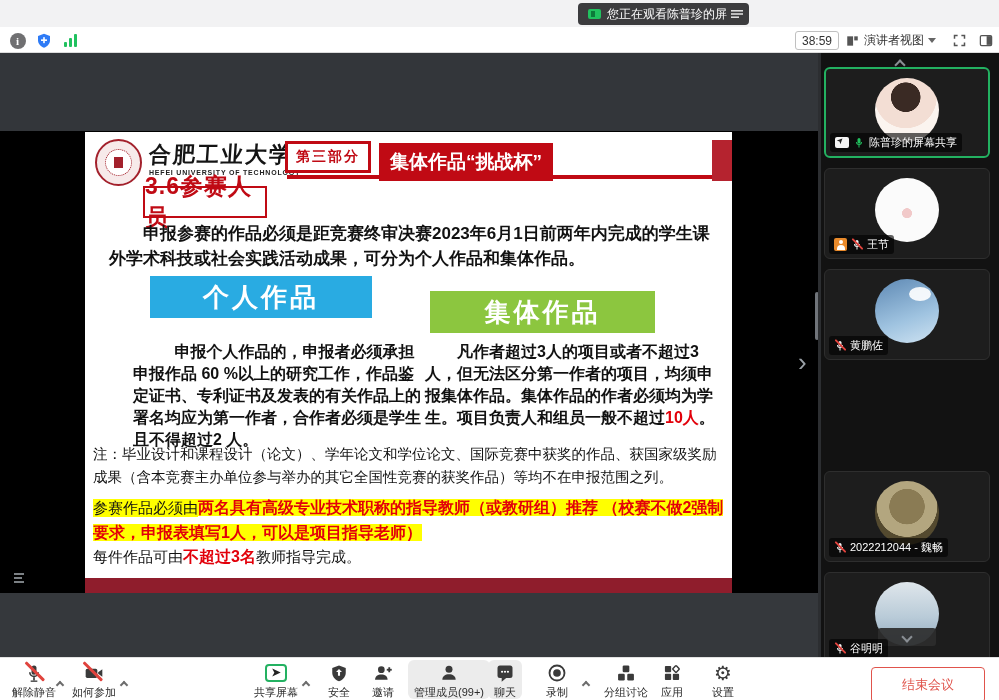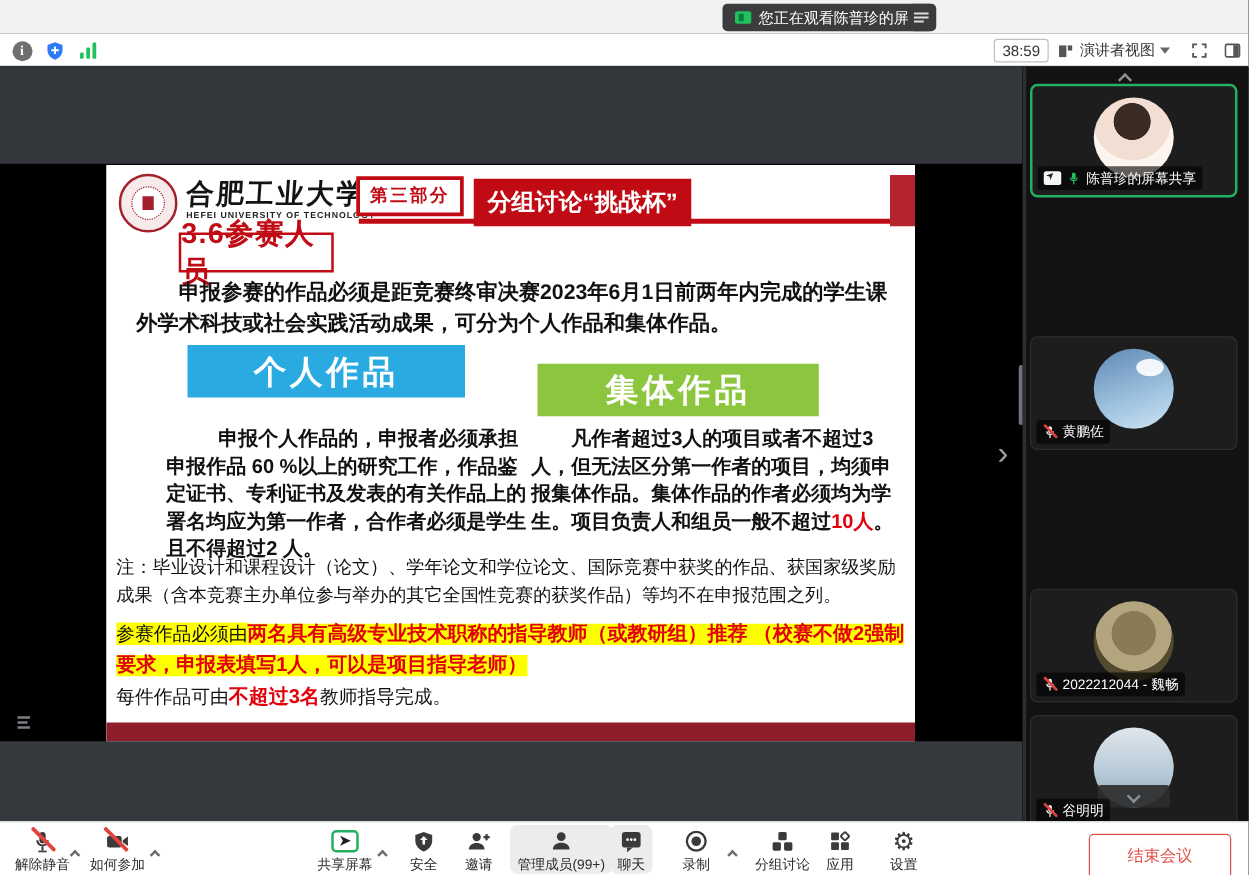--- a/index.html
+++ b/index.html
@@ -188,21 +188,21 @@
 
   <div class="main">
     <div class="band-top"></div>
     <div class="band-bottom"></div>
 
     <div class="slide">
       <div class="logo-circ"></div>
       <div class="uni-cn">合肥工业大学</div>
       <div class="uni-en">HEFEI UNIVERSITY OF TECHNOLOGY</div>
       <div class="part-box">第三部分</div>
-      <div class="title-box">分组讨论“挑战杯”</div>
+      <div class="title-box">集体作品“挑战杯”</div>
       <div class="red-line"></div>
       <div class="red-endcap"></div>
       <div class="sec-box">3.6参赛人员</div>
       <div class="intro">申报参赛的作品必须是距竞赛终审决赛2023年6月1日前两年内完成的学生课外学术科技或社会实践活动成果，可分为个人作品和集体作品。</div>
 
       <div class="hdr-box hdr-personal" style="background:#29abe2;">个人作品</div>
       <div class="hdr-box hdr-team" style="background:#8cc63f;margin-top:15px;">集体作品</div>
 
       <div class="col col-l">申报个人作品的，申报者必须承担申报作品 60 %以上的研究工作，作品鉴定证书、专利证书及发表的有关作品上的署名均应为第一作者，合作者必须是学生且不得超过2 人。</div>
       <div class="col col-r"><span>凡作者超过3人的项目或者不超过3人，但无法区分第一作者的项目，均须申报集体作品。集体作品的作者必须均为学生。项目负责人和组员一般不超过</span><span class="redtxt">10人</span><span>。</span></div>
@@ -238,20 +238,35 @@
           <svg viewBox="0 0 24 24" fill="#21c15f">
               <path d="M12 14a3 3 0 0 0 3-3V6a3 3 0 0 0-6 0v5a3 3 0 0 0 3 3z"></path>
               <path d="M6 11a6 6 0 0 0 12 0h-2a4 4 0 0 1-8 0H6z"></path>
               <rect x="11" y="17" width="2" height="5"></rect>
             </svg>
         </span>
         <span>陈普珍的屏幕共享</span>
       </div>
     </div>
 
+    <div class="tile" style="top:115px;">
+      <div class="avatar av-2"></div>
+      <div class="namebar">
+        <span class="badge-member"></span>
+        <span class="micwrap">
+          <svg viewBox="0 0 24 24" fill="#f5f5f5">
+              <path d="M12 14a3 3 0 0 0 3-3V6a3 3 0 0 0-6 0v5a3 3 0 0 0 3 3z"></path>
+              <path d="M6 11a6 6 0 0 0 12 0h-2a4 4 0 0 1-8 0H6z"></path>
+              <rect x="11" y="17" width="2" height="5"></rect>
+            </svg>
+          <span class="slash"></span>
+        </span>
+        <span>王节</span>
+      </div>
+    </div>
 
     <div class="tile" style="top:216px;">
       <div class="avatar av-3"></div>
       <div class="namebar">
         <span class="micwrap">
           <svg viewBox="0 0 24 24" fill="#f5f5f5">
               <path d="M12 14a3 3 0 0 0 3-3V6a3 3 0 0 0-6 0v5a3 3 0 0 0 3 3z"></path>
               <path d="M6 11a6 6 0 0 0 12 0h-2a4 4 0 0 1-8 0H6z"></path>
               <rect x="11" y="17" width="2" height="5"></rect>
             </svg>

